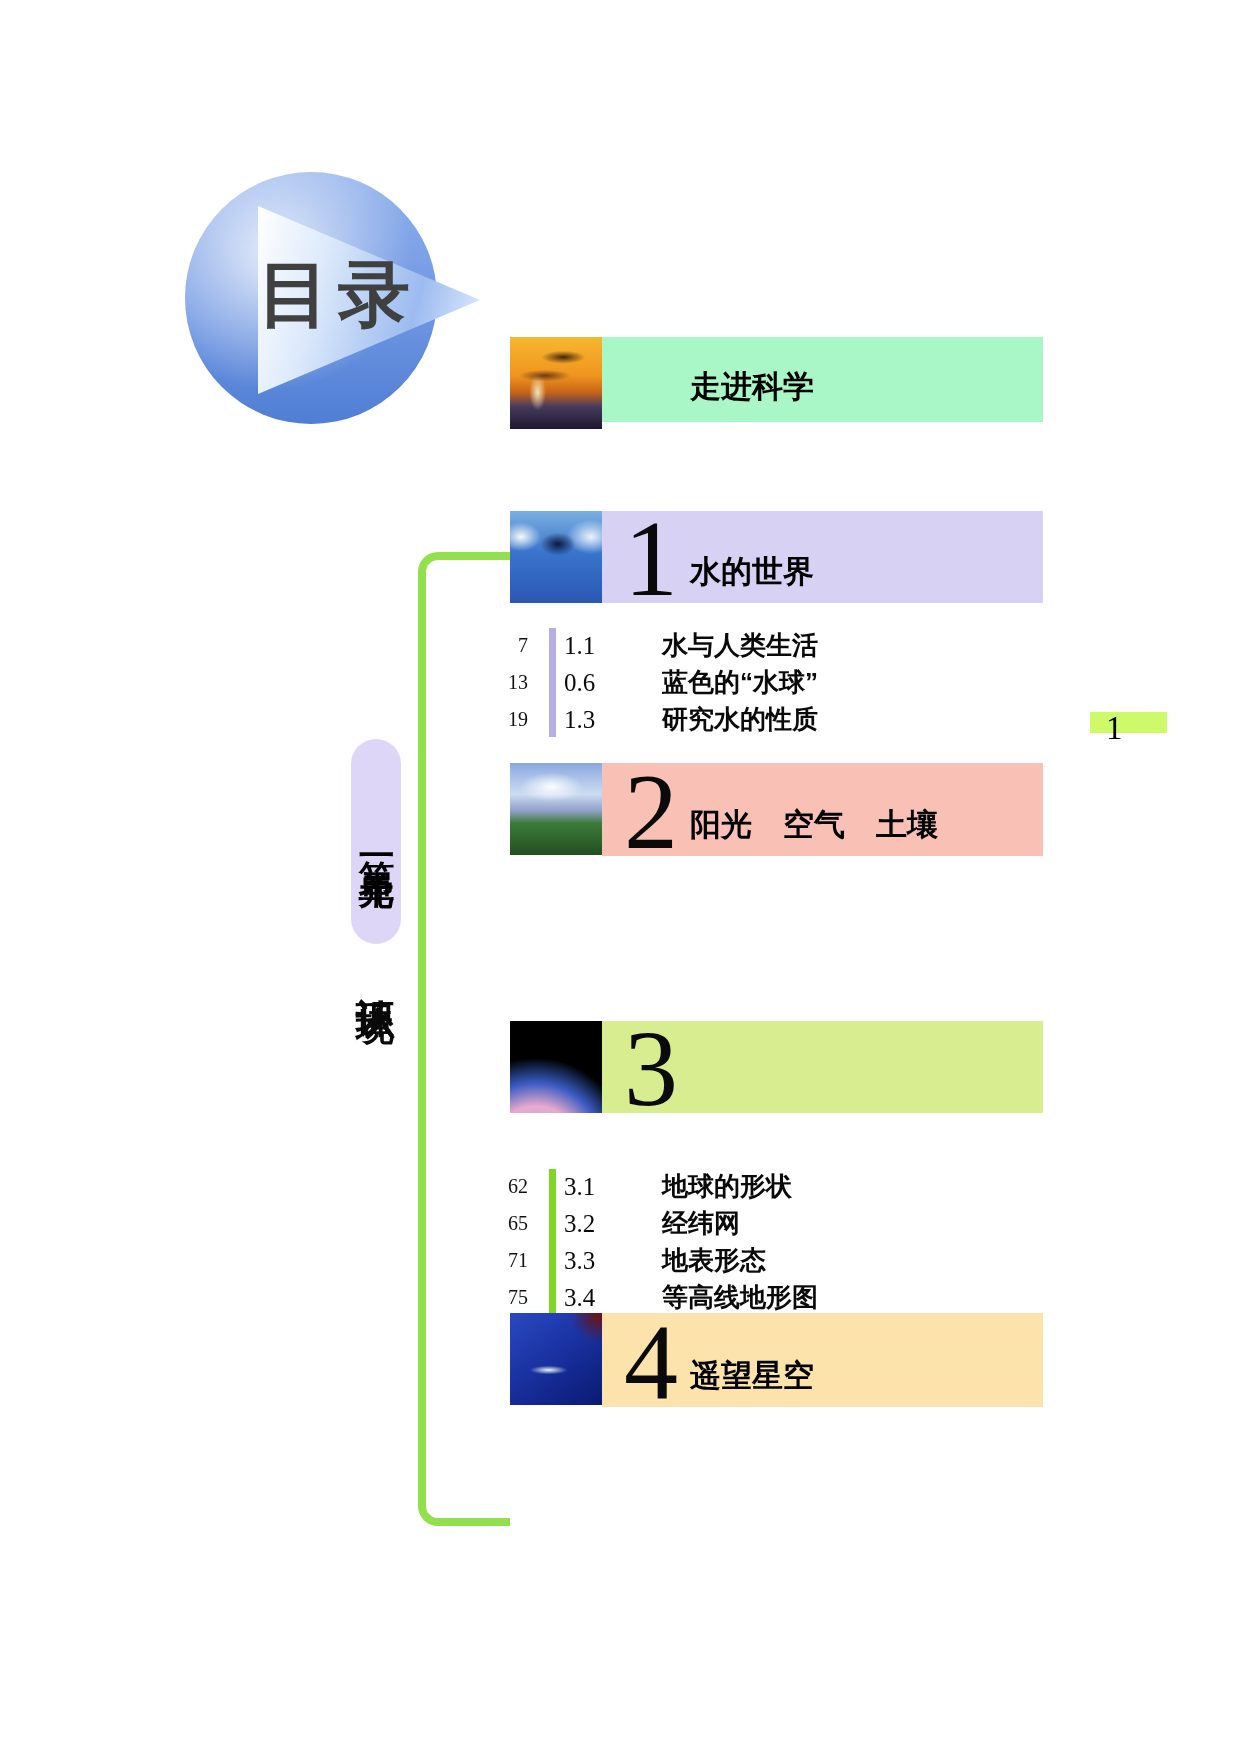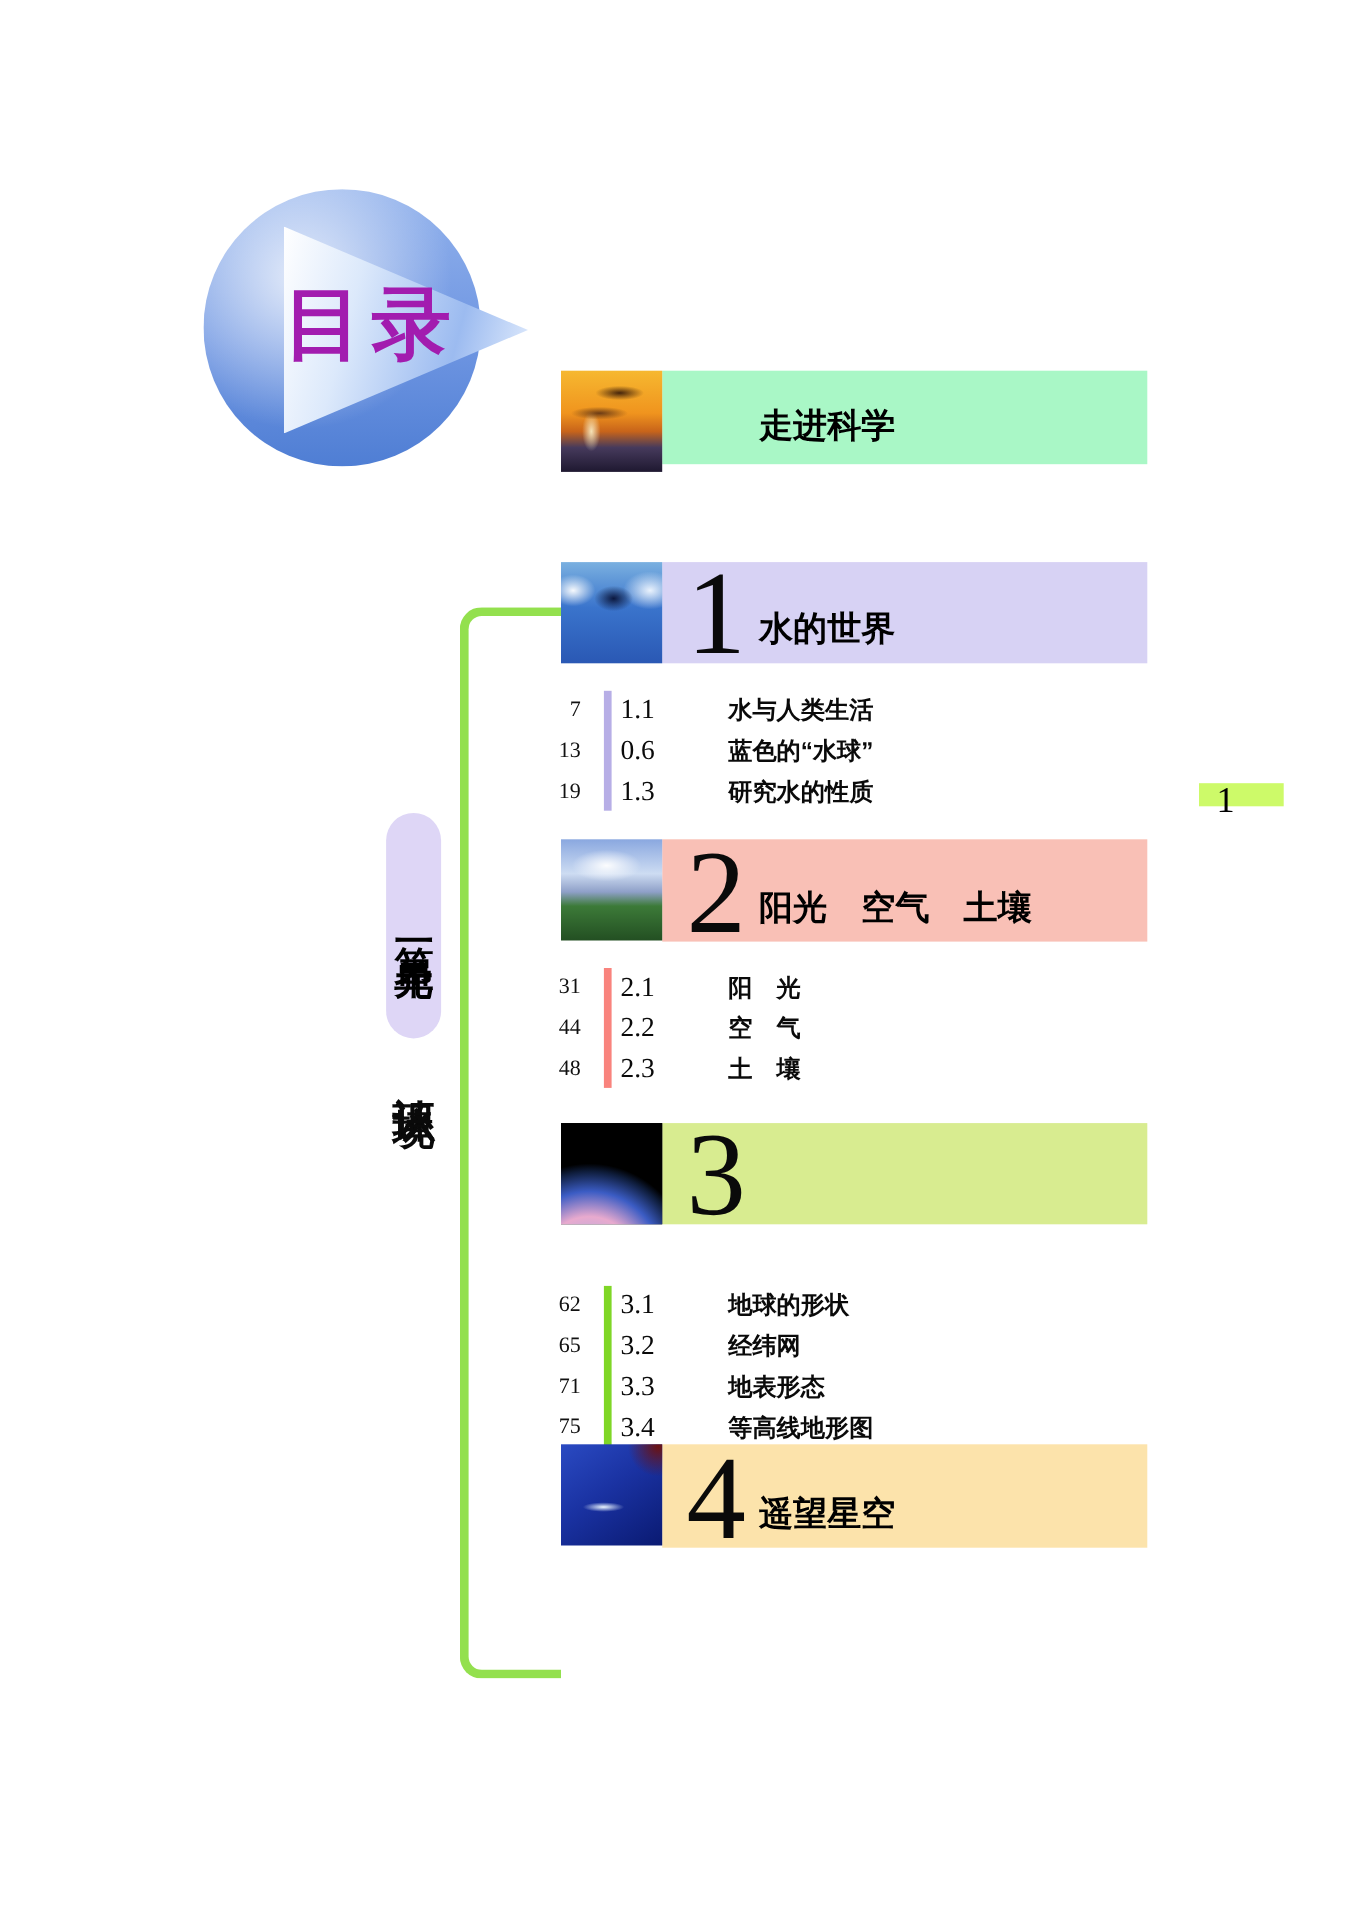--- a/index.html
+++ b/index.html
@@ -19,21 +19,21 @@
       linear-gradient(to bottom, #92b2ec 0%, #6f96e2 55%, #4f7ed4 100%);
   }
   .logo-triangle {
     position:absolute; left:258px; top:206px; width:222px; height:188px;
     clip-path:polygon(0 0, 100% 50%, 0 100%);
     background:linear-gradient(105deg, #ffffff 0%, #dce9fb 30%, #9cbbf0 68%, #eef5ff 100%);
   }
   .logo-title {
     position:absolute; left:258px; top:256px; width:160px;
     font-family:"Liberation Serif", serif; font-weight:bold;
-    font-size:72px; line-height:78px; letter-spacing:8px; color:#a21caf;
+    font-size:72px; line-height:78px; letter-spacing:8px; color:#404040;
     white-space:nowrap;
   }
 
   
   .banner {
     position:absolute; left:510px; width:533px; height:92px;
   }
   .banner .thumb {
     position:absolute; left:0; top:0; width:92px; height:92px;
   }
@@ -110,21 +110,21 @@
   .toc-row { display:flex; align-items:center; height:37px; }
   .toc-page {
     width:92px; text-align:right; padding-right:14px;
     font-family:"Liberation Serif", serif; font-size:20px; color:#111;
   }
   .toc-num {
     margin-left:22px; width:54px;
     font-family:"Liberation Serif", serif; font-size:25px; color:#0a0a0a;
   }
   .toc-title {
-    margin-left:44px; font-weight:bold; font-size:22px; color:#0a0a0a; white-space:nowrap;
+    margin-left:44px; font-weight:bold; font-size:26px; color:#0a0a0a; white-space:nowrap;
   }
 
   
   .bracket {
     position:absolute; left:418px; top:552px; width:92px; height:974px;
     border-left:8px solid #93e04e; border-top:8px solid #93e04e; border-bottom:8px solid #93e04e;
     border-radius:20px 0 0 20px;
   }
 
   
@@ -199,37 +199,20 @@
       <span class="toc-title">研究水的性质</span>
     </div>
   </div>
 
   <div class="banner banner-s2">
     <div class="fill"></div>
     <div class="thumb thumb-sky"></div>
     <div class="big-num">2</div>
     <div class="banner-title">阳光　空气　土壤</div>
   </div>
-  <div class="toc-list toc-list-s2">
-    <div class="toc-row">
-      <span class="toc-page">31</span>
-      <span class="toc-num">2.1</span>
-      <span class="toc-title">阳　光</span>
-    </div>
-    <div class="toc-row">
-      <span class="toc-page">44</span>
-      <span class="toc-num">2.2</span>
-      <span class="toc-title">空　气</span>
-    </div>
-    <div class="toc-row">
-      <span class="toc-page">48</span>
-      <span class="toc-num">2.3</span>
-      <span class="toc-title">土　壤</span>
-    </div>
-  </div>
 
   <div class="banner banner-s3">
     <div class="fill"></div>
     <div class="thumb thumb-earth"></div>
     <div class="big-num">3</div>
   </div>
   <div class="toc-list toc-list-s3">
     <div class="toc-row">
       <span class="toc-page">62</span>
       <span class="toc-num">3.1</span>

